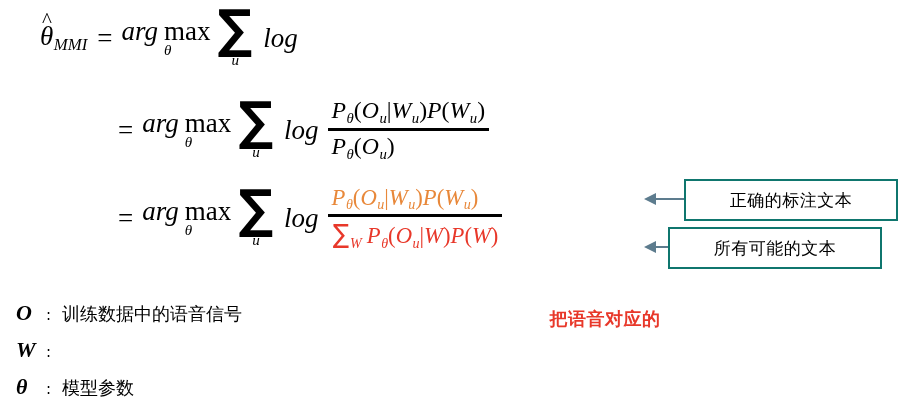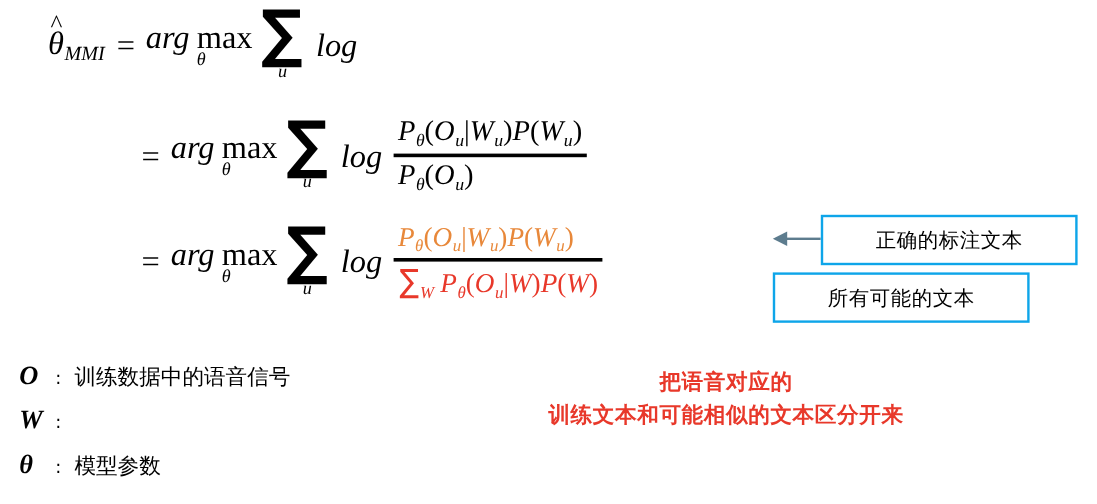--- a/index.html
+++ b/index.html
@@ -107,21 +107,21 @@
     font-family: "DejaVu Sans", sans-serif;
     font-style: normal;
     font-size: 1.18em;
     display: inline-block;
     transform: scaleX(0.9);
   }
 
   
   .callout {
     position: absolute;
-    border: 2px solid #0ea5e9;
+    border: 2px solid #0f766e;
     background: #ffffff;
     display: flex;
     align-items: center;
     justify-content: center;
     font-family: "DejaVu Sans", sans-serif;
     font-size: 17px;
     color: #000;
     letter-spacing: 0.5px;
   }
   .arrow {
@@ -251,21 +251,21 @@
     </span>
   </span>
 </div>
 
 <div class="arrow" style="left:655px; top:198px; width:29px;"></div>
 <div class="callout" style="left:684px; top:179px; width:210px; height:38px;">
   <span>正确的标注文本</span>
 </div>
 
 <div class="arrow" style="left:655px; top:246px; width:29px;"></div>
-<div class="callout" style="left:644px; top:227px; width:210px; height:38px;">
+<div class="callout" style="left:668px; top:227px; width:210px; height:38px;">
   <span>所有可能的文本</span>
 </div>
 
 <div class="legend" style="left:16px; top:300px;">
   <div class="legend-row">
     <span class="legend-sym">O</span>
     <span class="legend-colon">:</span>
     <span class="legend-txt">训练数据中的语音信号</span>
   </div>
   <div class="legend-row">
@@ -274,14 +274,13 @@
   </div>
   <div class="legend-row">
     <span class="legend-sym">θ</span>
     <span class="legend-colon">:</span>
     <span class="legend-txt">模型参数</span>
   </div>
 </div>
 
 <div class="note" style="left:370px; top:305px; width:470px;">
   <div>把语音对应的</div>
-  <div>训练文本和可能相似的文本区分开来</div>
 </div>
 
 </body></html>

